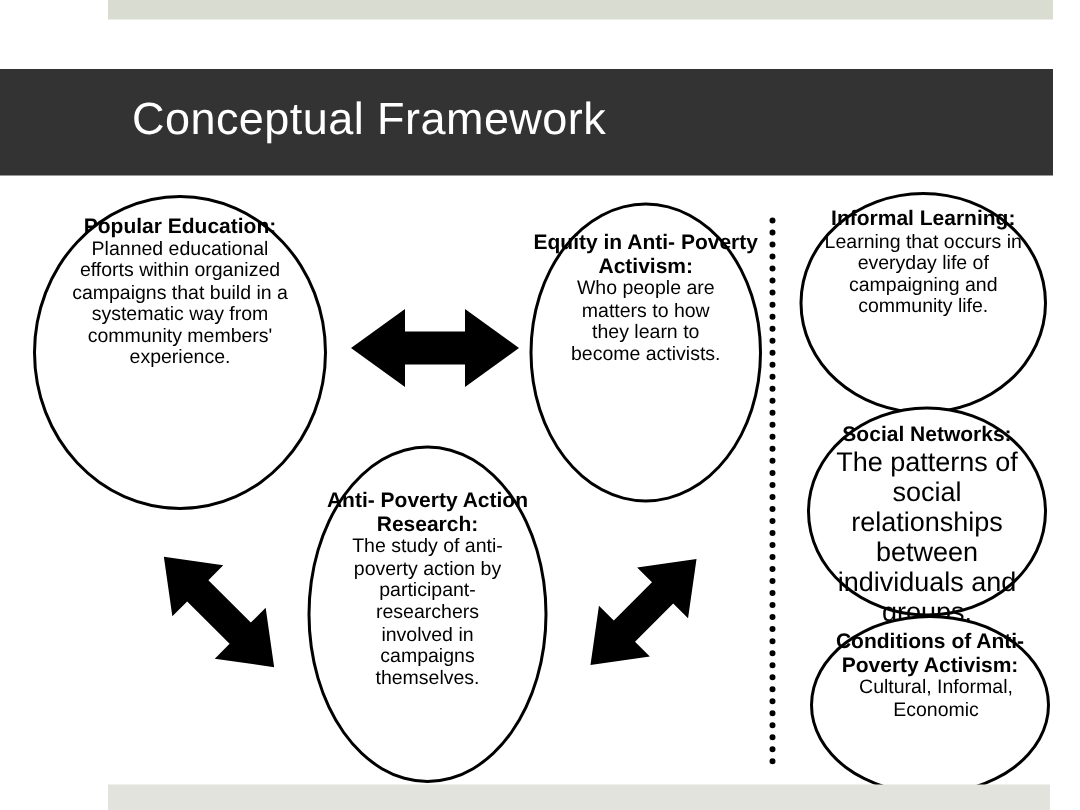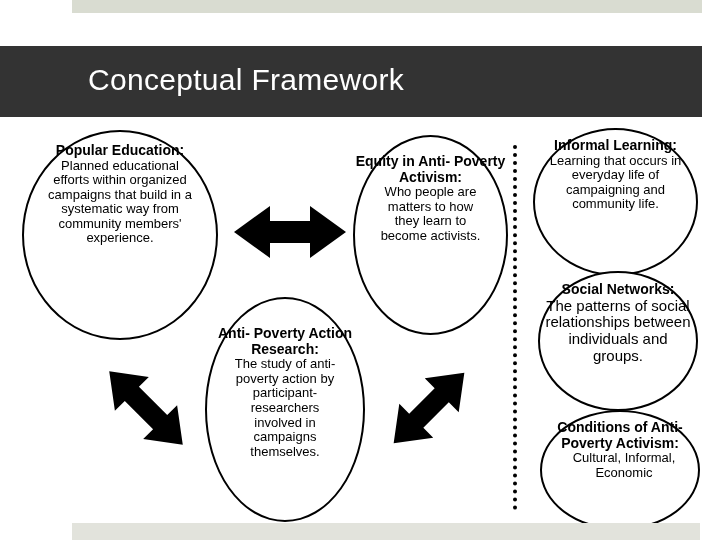--- a/index.html
+++ b/index.html
@@ -115,21 +115,21 @@
   #ell-informal-learning .head { font-size: 14px; }
   #ell-informal-learning .body { font-size: 13px; width: 152px; }
 
   
   #ell-social-networks {
     left: 538px; top: 271px; width: 160px; height: 140px;
     padding-top: 9px;
     font-size: 12px;
   }
   #ell-social-networks .head { font-size: 14px; }
-  #ell-social-networks .body { font-size: 15px; width: 150px; }
+  #ell-social-networks .body { font-size: 18px; width: 150px; }
 
   
   #ell-conditions {
     left: 540px; top: 410px; width: 160px; height: 120px;
     padding-top: 8px;
     font-size: 12px;
     align-items: flex-end;
   }
   #ell-conditions .head { font-size: 14px; }
   #ell-conditions .body { font-size: 13px; width: 148px; }

